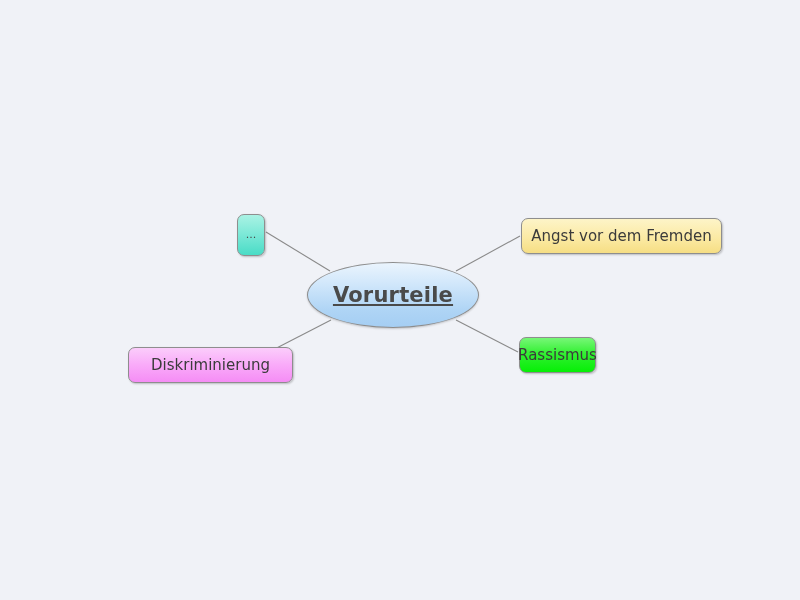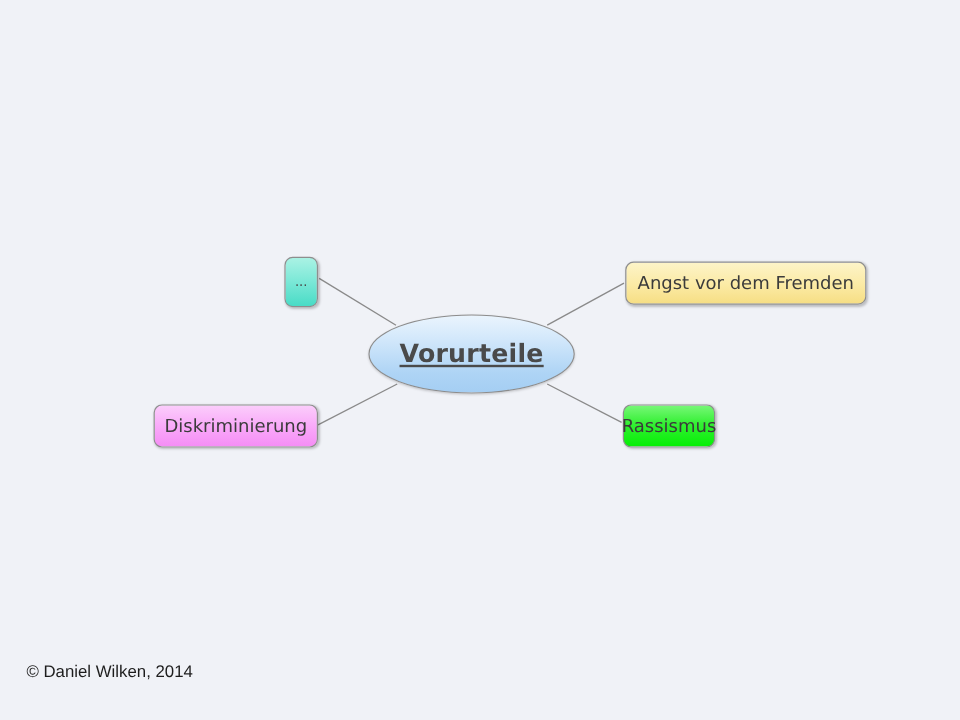--- a/index.html
+++ b/index.html
@@ -74,22 +74,22 @@
   }
   #node-rassismus {
     left: 519px;
     top: 337px;
     width: 77px;
     height: 36px;
     background: linear-gradient(to bottom, #77f777 0%, #33f033 45%, #06ef06 100%);
   }
   #node-diskriminierung {
     left: 128px;
-    top: 337px;
-    width: 137px;
+    top: 347px;
+    width: 165px;
     height: 36px;
     background: linear-gradient(to bottom, #fbcdfb 0%, #f9aaf9 50%, #f58df5 100%);
     justify-content: center;
   }
   #node-more {
     left: 237px;
     top: 214px;
     width: 28px;
     height: 42px;
     border-radius: 7px;
@@ -137,15 +137,14 @@
   </div>
 
   <div class="node leaf" id="node-diskriminierung">
     <span class="label">Diskriminierung</span>
   </div>
 
   <div class="node" id="node-more">
     <span class="label">...</span>
   </div>
 
-  <div id="copyright">© Daniel Wilken, 2014</div>
 
 </div>
 
 </body></html>

